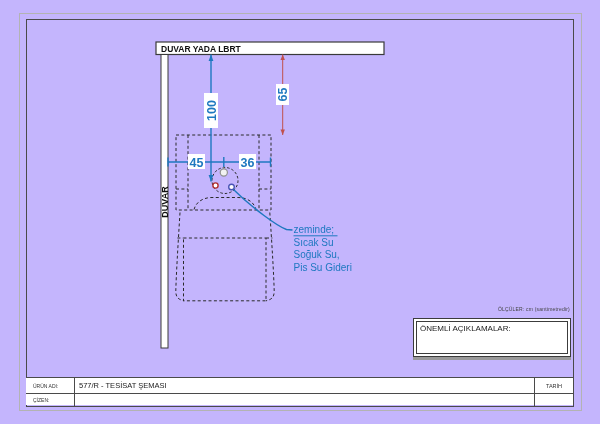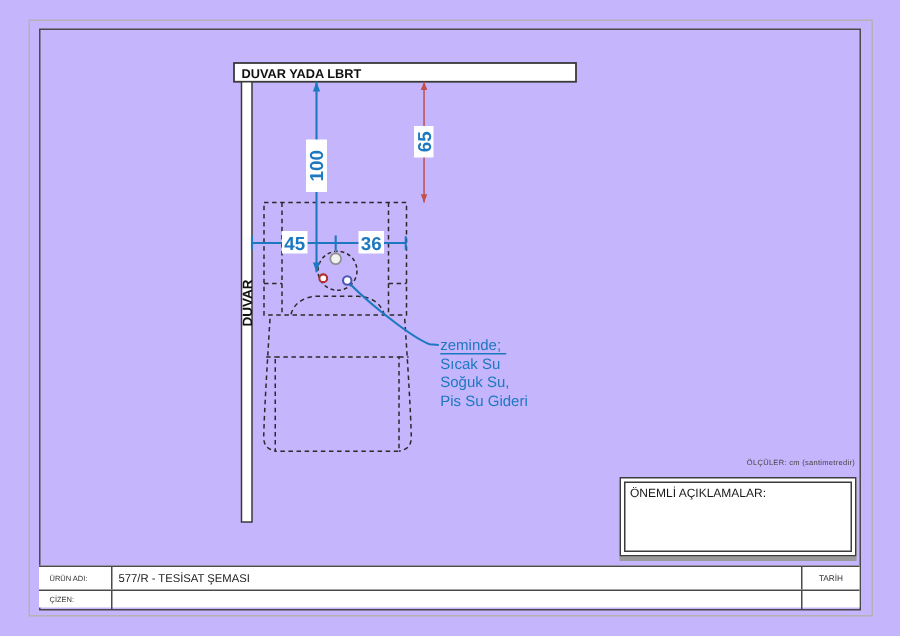--- a/index.html
+++ b/index.html
@@ -9,21 +9,21 @@
   .frame-outer { position:absolute; left:19px; top:13px; width:561px; height:396px;
                  border:1px solid #b3b3b3; }
   .frame-inner { position:absolute; left:26px; top:19px; width:546px; height:386px;
                  border:1px solid #4a4a4a; }
 
   .drawing-svg { position:absolute; left:0; top:0; }
 
   .scale-note { position:absolute; top:306px; right:30px; font-size:5px; color:#444;
                 letter-spacing:0.2px; }
 
-  .notes-box { position:absolute; left:413px; top:318px; width:158px; height:53px;
+  .notes-box { position:absolute; left:413px; top:318px; width:158px; height:39px;
                border:1px solid #3c3c3c; padding:2px; background:#fff;
                box-shadow:0 3px 0 #9a9a9a; box-sizing:border-box; }
   .notes-inner { width:100%; height:100%; border:1px solid #3c3c3c; box-sizing:border-box; }
   .notes-title { font-size:8px; color:#1a1a1a; padding:2px 3px; }
 
   .titleblock { position:absolute; left:26px; top:377px; width:547px; height:28px;
                 border-top:1px solid #4a4a4a; box-sizing:border-box; background:#fff; }
   .tb-row { display:flex; box-sizing:border-box; }
   .tb-row1 { height:16px; border-bottom:1px solid #4a4a4a; }
   .tb-row2 { height:12px; }

